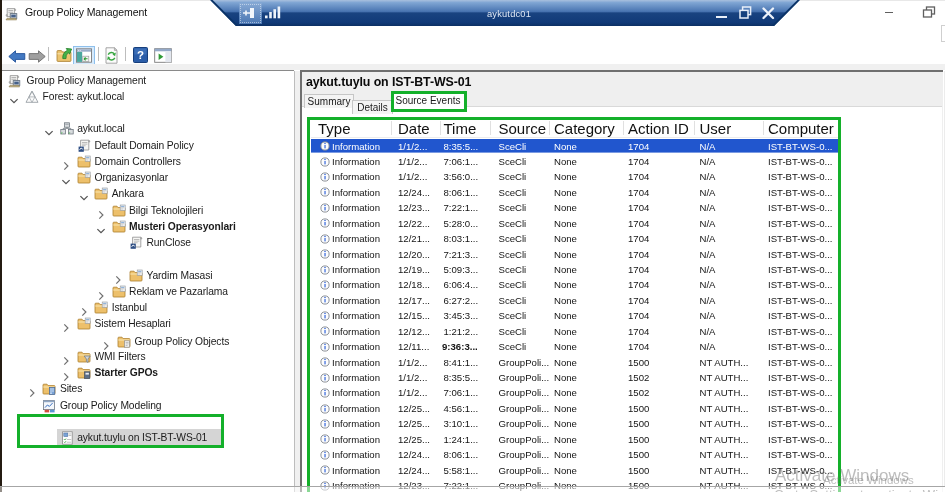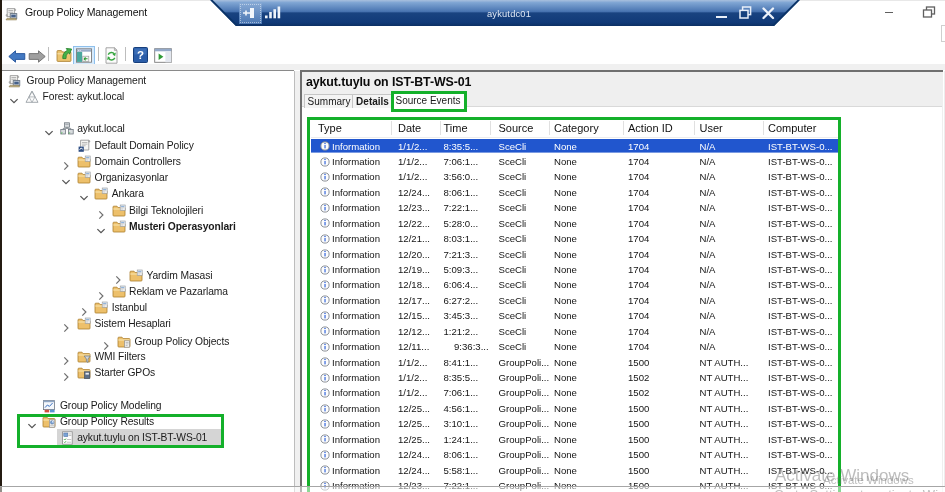--- a/index.html
+++ b/index.html
@@ -27,21 +27,21 @@
   .tree-sel{position:absolute;background:#d5d5d5;}
   .chev{position:absolute;width:10px;height:10px;top:3px;}
   .ticon{position:absolute;width:14px;height:14px;top:1px;}
   
   #rightpane{left:300px;top:72px;width:643px;height:420px;background:#efefef;border-left:2px solid #6f6f6f;box-sizing:border-box;}
   #rp-title{left:306px;top:74.5px;font-size:12.4px;font-weight:bold;color:#0a0a0a;letter-spacing:-0.1px;}
   .tab{position:absolute;font-size:10px;color:#1a1a1a;text-align:center;background:#f4f4f4;border:1px solid #c6c6c6;border-bottom:none;z-index:1;}
   #tabpage{left:302px;top:106.5px;width:640px;height:385.5px;background:#ffffff;}
   
   #lv-header{position:absolute;left:311px;top:119px;width:527px;height:18px;background:#fff;border-bottom:1px solid #ececec;}
-  .hcell{position:absolute;top:0;height:18px;line-height:19px;font-size:11px;color:#111;}
+  .hcell{position:absolute;top:0;height:18px;line-height:19px;font-size:15px;color:#111;}
   .hsep{position:absolute;top:2px;width:1px;height:14px;background:#e0e0e0;}
   .lv-row{position:absolute;left:311px;width:527px;height:15.43px;font-size:9.6px;color:#141414;}
   .lv-row.sel{background:linear-gradient(#2156ce,#2156ce) left top/100% 13.6px no-repeat;color:#ffffff;}
   .cell{position:absolute;top:0;height:15.43px;line-height:15.9px;white-space:nowrap;}
   .rowicon{position:absolute;width:10px;height:10px;top:2.6px;}
   
   .gbox{position:absolute;border:3px solid #14b02a;box-sizing:border-box;}
   
   .wm{position:absolute;color:rgba(118,118,118,0.48);white-space:nowrap;}
   #bottom-line{left:0;top:485.8px;width:945px;height:1.2px;background:#a6a6a6;}
@@ -272,20 +272,33 @@
         <div class="ticon" style="left: 109.6px;"><svg width="14" height="14" viewBox="0 0 14 14">
             <path d="M1 4.2 L1 3 Q1 2.2 1.8 2.2 L5 2.2 L6.2 3.6 L12.2 3.6 Q13 3.6 13 4.4 L13 11.2 Q13 12 12.2 12 L1.8 12 Q1 12 1 11.2 Z" fill="#edc06b" stroke="#ab7d2c" stroke-width="0.8"></path>
                   <path d="M1.3 5 L12.7 5" stroke="#f7e3ae" stroke-width="1.1"></path>
             <rect x="8.2" y="1" width="5" height="5.4" fill="#eef0f2" stroke="#90969c" stroke-width="0.6"></rect>
                  <rect x="9.1" y="1.9" width="3.2" height="1" fill="#88aed9"></rect>
                  <rect x="9.1" y="3.5" width="3.2" height="0.6" fill="#b5b5b5"></rect>
                  <rect x="9.1" y="4.7" width="2" height="0.6" fill="#b5b5b5"></rect>
           </svg></div>
         <div class="tree-label" style="left: 127.1px;">Musteri Operasyonlari</div>
       </div>
+      <div class="tree-row" style="top: 164px; left: 0px; right: 0px;">
+        <div class="ticon" style="left: 126.9px;"><svg width="14" height="14" viewBox="0 0 14 14">
+            <path d="M3.6 1.2 L11.8 1.2 L11.8 11 L3.6 11 Z" fill="#f6f6f4" stroke="#8f8f8f" stroke-width="0.8"></path>
+                <path d="M11.8 1.2 q1.4 0.4 1 1.8 l-1 0 Z" fill="#d8d8d8" stroke="#8f8f8f" stroke-width="0.6"></path>
+                <path d="M3.6 11 q-1.4 -0.3 -1 -1.8 l1 0 Z" fill="#d8d8d8" stroke="#8f8f8f" stroke-width="0.6"></path>
+                <rect x="5" y="3" width="5.4" height="0.8" fill="#adadad"></rect>
+                <rect x="5" y="4.7" width="5.4" height="0.8" fill="#adadad"></rect>
+                <rect x="5" y="6.4" width="3.6" height="0.8" fill="#adadad"></rect>
+                <rect x="1.6" y="7.6" width="5.2" height="5.2" fill="#2f4f84" stroke="#1d3ciff" stroke-width="0"></rect>
+                <path d="M2.6 10.9 L4 9 L5.8 10.2" stroke="#fff" stroke-width="0.9" fill="none"></path>
+          </svg></div>
+        <div class="tree-label" style="left: 144.4px;">RunClose</div>
+      </div>
       <div class="tree-row" style="top: 196.5px; left: 0px; right: 0px;">
         <div class="chev" style="left: 111.1px;"><svg width="10" height="10" viewBox="0 0 10 10">
             <path d="M3.3 1.4 L6.9 5 L3.3 8.6" stroke="#707070" stroke-width="1.2" fill="none"></path>
           </svg></div>
         <div class="ticon" style="left: 126.9px;"><svg width="14" height="14" viewBox="0 0 14 14">
             <path d="M1 4.2 L1 3 Q1 2.2 1.8 2.2 L5 2.2 L6.2 3.6 L12.2 3.6 Q13 3.6 13 4.4 L13 11.2 Q13 12 12.2 12 L1.8 12 Q1 12 1 11.2 Z" fill="#edc06b" stroke="#ab7d2c" stroke-width="0.8"></path>
                   <path d="M1.3 5 L12.7 5" stroke="#f7e3ae" stroke-width="1.1"></path>
             <rect x="8.2" y="1" width="5" height="5.4" fill="#eef0f2" stroke="#90969c" stroke-width="0.6"></rect>
                  <rect x="9.1" y="1.9" width="3.2" height="1" fill="#88aed9"></rect>
                  <rect x="9.1" y="3.5" width="3.2" height="0.6" fill="#b5b5b5"></rect>
@@ -363,45 +376,47 @@
       <div class="tree-row" style="top: 294px; left: 0px; right: 0px;">
         <div class="chev" style="left: 59.2px;"><svg width="10" height="10" viewBox="0 0 10 10">
             <path d="M3.3 1.4 L6.9 5 L3.3 8.6" stroke="#707070" stroke-width="1.2" fill="none"></path>
           </svg></div>
         <div class="ticon" style="left: 75px;"><svg width="14" height="14" viewBox="0 0 14 14">
             <path d="M1 4.2 L1 3 Q1 2.2 1.8 2.2 L5 2.2 L6.2 3.6 L12.2 3.6 Q13 3.6 13 4.4 L13 11.2 Q13 12 12.2 12 L1.8 12 Q1 12 1 11.2 Z" fill="#edc06b" stroke="#ab7d2c" stroke-width="0.8"></path>
                   <path d="M1.3 5 L12.7 5" stroke="#f7e3ae" stroke-width="1.1"></path>
                 <rect x="7.6" y="5.8" width="5.2" height="6.6" fill="#5e6f88" stroke="#3c4a5e" stroke-width="0.7"></rect>
                 <rect x="8.5" y="6.8" width="3.4" height="1.8" fill="#e8ecf2"></rect>
           </svg></div>
-        <div class="tree-label" style="left: 92.5px;">Starter GPOs</div>
+        <div class="tree-label" style="left: 92.5px; font-weight: bold;">Starter GPOs</div>
+      </div>
+      <div class="tree-row" style="top: 310.25px; left: 0px; right: 0px;">
+        <div class="chev" style="left: 24.6px;"><svg width="10" height="10" viewBox="0 0 10 10">
+            <path d="M3.3 1.4 L6.9 5 L3.3 8.6" stroke="#707070" stroke-width="1.2" fill="none"></path>
+          </svg></div>
+        <div class="ticon" style="left: 40.4px;"><svg width="14" height="14" viewBox="0 0 14 14">
+            <path d="M1 4.2 L1 3 Q1 2.2 1.8 2.2 L5 2.2 L6.2 3.6 L12.2 3.6 Q13 3.6 13 4.4 L13 11.2 Q13 12 12.2 12 L1.8 12 Q1 12 1 11.2 Z" fill="#edc06b" stroke="#ab7d2c" stroke-width="0.8"></path>
+                  <path d="M1.3 5 L12.7 5" stroke="#f7e3ae" stroke-width="1.1"></path>
+                <rect x="7.4" y="5.4" width="5.4" height="7" fill="#7aa3d6" stroke="#46689a" stroke-width="0.7"></rect>
+                <rect x="8.4" y="6.4" width="1.2" height="1.2" fill="#e8f0fa"></rect>
+            <rect x="10.4" y="6.4" width="1.2" height="1.2" fill="#e8f0fa"></rect>
+                <rect x="8.4" y="8.4" width="1.2" height="1.2" fill="#e8f0fa"></rect>
+            <rect x="10.4" y="8.4" width="1.2" height="1.2" fill="#e8f0fa"></rect>
+                <rect x="8.4" y="10.4" width="1.2" height="1.6" fill="#e8f0fa"></rect>
+          </svg></div>
+        <div class="tree-label" style="left: 57.9px;">Sites</div>
       </div>
       <div class="tree-row" style="top: 326.5px; left: 0px; right: 0px;">
         <div class="ticon" style="left: 40.4px;"><svg width="14" height="14" viewBox="0 0 14 14">
             <rect x="1.4" y="1.6" width="11" height="9" fill="#f4f7fb" stroke="#6d7683" stroke-width="0.8"></rect>
                 <rect x="1.4" y="1.6" width="11" height="1.6" fill="#8fa6c4"></rect>
                 <path d="M3 8.6 L5.4 6 L7.4 7.4 L10.6 4" stroke="#3c71c0" stroke-width="1" fill="none"></path>
                 <rect x="2.6" y="10.8" width="4.6" height="2.6" fill="#cf4f3e"></rect>
                 <rect x="8" y="10.8" width="4.6" height="2.6" fill="#5a94d4"></rect>
           </svg></div>
         <div class="tree-label" style="left: 57.9px;">Group Policy Modeling</div>
-      </div>
-      <div class="tree-row" style="top: 342.75px; left: 0px; right: 0px;">
-        <div class="chev" style="left: 24.6px;"><svg width="10" height="10" viewBox="0 0 10 10">
-            <path d="M1.4 3.1 L5 6.7 L8.6 3.1" stroke="#545454" stroke-width="1.25" fill="none"></path>
-          </svg></div>
-        <div class="ticon" style="left: 40.4px;"><svg width="14" height="14" viewBox="0 0 14 14">
-            <path d="M1 4.2 L1 3 Q1 2.2 1.8 2.2 L5 2.2 L6.2 3.6 L12.2 3.6 Q13 3.6 13 4.4 L13 11.2 Q13 12 12.2 12 L1.8 12 Q1 12 1 11.2 Z" fill="#edc06b" stroke="#ab7d2c" stroke-width="0.8"></path>
-                  <path d="M1.3 5 L12.7 5" stroke="#f7e3ae" stroke-width="1.1"></path>
-                <rect x="7.4" y="4.8" width="5.4" height="7.4" fill="#f6f6f4" stroke="#8f8f8f" stroke-width="0.7"></rect>
-                <circle cx="10.1" cy="7.4" r="1.7" fill="#7aa3d6" stroke="#46689a" stroke-width="0.5"></circle>
-                <path d="M10.1 7.4 L10.1 5.7 A1.7 1.7 0 0 1 11.8 7.4 Z" fill="#e4eefc"></path>
-                <rect x="8.2" y="9.8" width="3.8" height="0.7" fill="#a9a9a9"></rect>
-          </svg></div>
-        <div class="tree-label" style="left: 57.9px;">Group Policy Results</div>
       </div>
       <div class="tree-row" style="top: 359px; left: 0px; right: 0px;">
         <div class="tree-sel" style="left: 55.2px; top: -1px; width: 165px; height: 16px;"></div>
         <div class="ticon" style="left: 57.7px;"><svg width="14" height="14" viewBox="0 0 14 14">
             <rect x="2.6" y="0.8" width="9.6" height="12.4" fill="#fdfdfd" stroke="#8a8a8a" stroke-width="0.8"></rect>
                 <rect x="3.8" y="2" width="4" height="3.6" fill="#7aa3d6" stroke="#46689a" stroke-width="0.5"></rect>
                 <path d="M4 8.2 L4.8 9 L6 7.6" stroke="#3da544" stroke-width="0.9" fill="none"></path>
                 <path d="M4 10.8 L4.8 11.6 L6 10.2" stroke="#3da544" stroke-width="0.9" fill="none"></path>
                 <rect x="6.8" y="8.2" width="4.4" height="0.7" fill="#adadad"></rect>
                 <rect x="6.8" y="10.8" width="4.4" height="0.7" fill="#adadad"></rect>
@@ -409,21 +424,21 @@
                 <rect x="8.4" y="4" width="3" height="0.7" fill="#adadad"></rect>
           </svg></div>
         <div class="tree-label" style="left: 75.2px;">aykut.tuylu on IST-BT-WS-01</div>
       </div>
     </div>
   <div class="abs" id="splitter"></div>
 
   <div class="abs" id="rightpane"></div>
   <div class="abs" id="rp-title">aykut.tuylu on IST-BT-WS-01</div>
   <div class="abs tab" style="left:304px;top:94px;width:48px;height:12.5px;line-height:13px;">Summary</div>
-  <div class="abs tab" style="left:352px;top:94px;width:39px;height:12.5px;line-height:13px;font-weight:bold;">Details</div>
+  <div class="abs tab" style="left:352px;top:100px;width:39px;height:12.5px;line-height:13px;">Details</div>
   <div class="abs tab" style="left:391.5px;top:91.5px;width:71px;height:16px;line-height:15.5px;background:#fff;z-index:2;">Source Events</div>
   <div class="abs" id="tabpage"></div>
   <div class="abs" style="left:302px;top:105.8px;width:640px;height:1px;background:#d9d9d9;"></div>
 
   <div class="abs" id="lv-header">
       <div class="hcell" style="left: 7px;">Type</div>
       <div class="hcell" style="left: 87px;">Date</div>
       <div class="hcell" style="left: 132.5px;">Time</div>
       <div class="hcell" style="left: 187.5px;">Source</div>
       <div class="hcell" style="left: 243px;">Category</div>
@@ -635,21 +650,21 @@
         <div class="cell" style="left: 457px;">IST-BT-WS-0...</div>
       </div>
       <div class="lv-row" style="top: 339.19px;">
         <div class="rowicon" style="left: 9px;"><svg width="10" height="10" viewBox="0 0 10 10">
                 <circle cx="5" cy="5" r="4.1" fill="#fdfdfd" stroke="#8d9298" stroke-width="1"></circle>
                 <rect x="4.45" y="4" width="1.15" height="3.4" fill="#2b5fd9"></rect>
                 <circle cx="5" cy="2.6" r="0.75" fill="#2b5fd9"></circle>
               </svg></div>
         <div class="cell" style="left: 21px;">Information</div>
         <div class="cell" style="left: 87px;">12/11...</div>
-        <div class="cell" style="left: 143px;">9:36:3...</div>
+        <div class="cell" style="left: 131px; font-weight: bold;">9:36:3...</div>
         <div class="cell" style="left: 187.5px;">SceCli</div>
         <div class="cell" style="left: 243px;">None</div>
         <div class="cell" style="left: 317px;">1704</div>
         <div class="cell" style="left: 388.5px;">N/A</div>
         <div class="cell" style="left: 457px;">IST-BT-WS-0...</div>
       </div>
       <div class="lv-row" style="top: 354.62px;">
         <div class="rowicon" style="left: 9px;"><svg width="10" height="10" viewBox="0 0 10 10">
                 <circle cx="5" cy="5" r="4.1" fill="#fdfdfd" stroke="#8d9298" stroke-width="1"></circle>
                 <rect x="4.45" y="4" width="1.15" height="3.4" fill="#2b5fd9"></rect>

